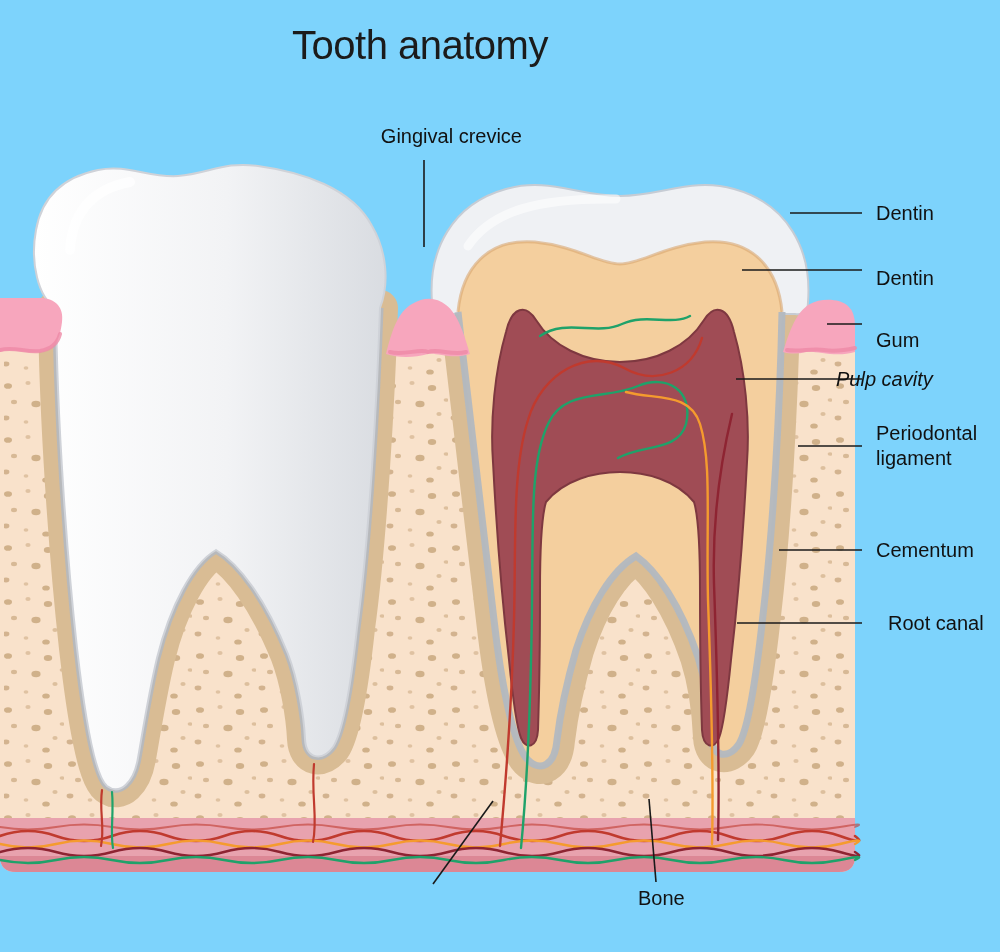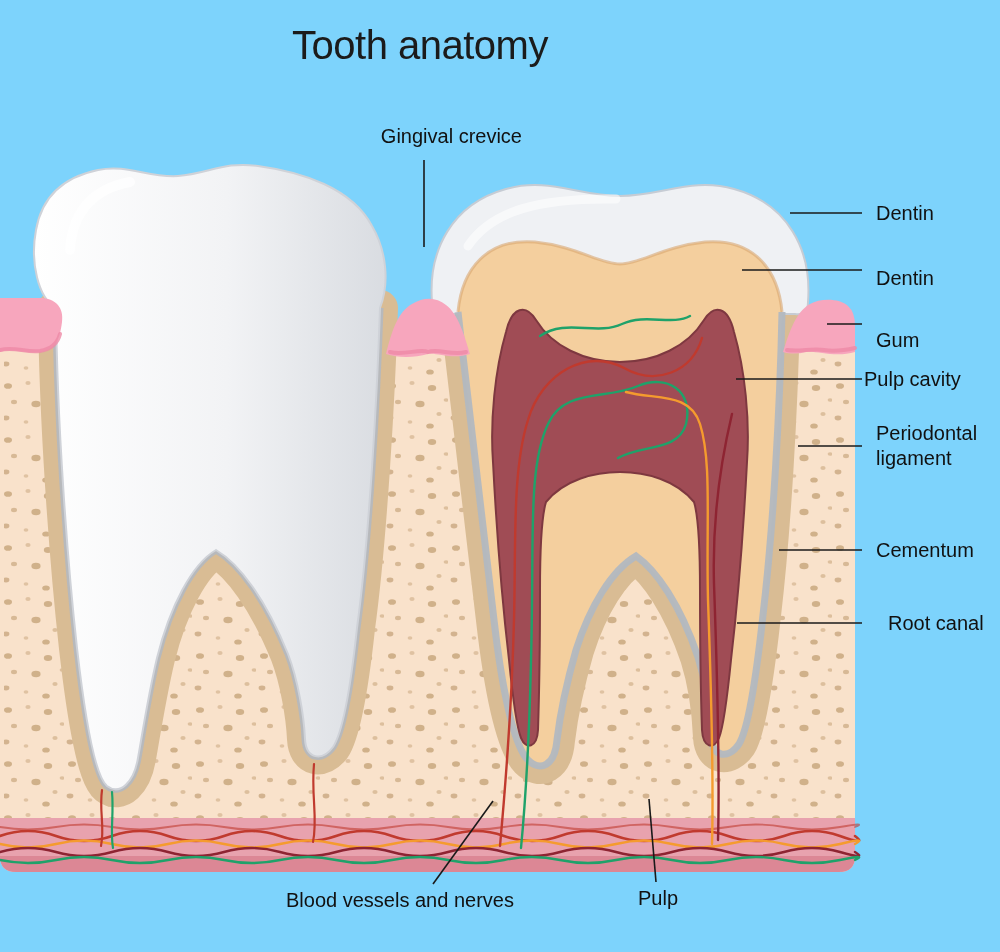--- a/index.html
+++ b/index.html
@@ -6,21 +6,21 @@
   #stage{position:relative;width:1000px;height:952px;background:#7dd3fc;overflow:hidden;
          font-family:"Liberation Sans",sans-serif;color:#111;padding-left:7px;}
   #art{position:absolute;left:0;top:0;width:1000px;height:952px;}
   .lbl{position:absolute;font-size:20px;line-height:1.25;color:#111;}
   .nowrap{white-space:nowrap;}
   .title{left:140px;top:20px;width:560px;text-align:center;font-size:40px;color:#1b1b1b;letter-spacing:-0.5px;}
   #lbl-gingival{left:310px;top:124px;width:212px;text-align:right;}
   #lbl-enamel{left:876px;top:201px;}
   #lbl-dentin{left:876px;top:258px;margin-top:8px;}
   #lbl-gum{left:876px;top:328px;}
-  #lbl-pulp{left:864px;top:367px;}
+  #lbl-pulp{left:836px;top:367px;font-style:italic;}
   #lbl-perio{left:876px;top:421px;width:130px;}
   #lbl-cementum{left:876px;top:538px;}
   #lbl-rootcanal{left:876px;top:611px;margin-left:12px;}
   #lbl-vessels{left:275px;top:888px;width:250px;text-align:center;}
   #lbl-bone{left:638px;top:886px;}
 </style>
 </head>
 <body>
 
 <div id="stage">
@@ -155,15 +155,14 @@
   <div id="lbl-gingival" class="lbl">Gingival crevice</div>
 
   <div id="lbl-enamel" class="lbl nowrap">Dentin</div>
   <div id="lbl-dentin" class="lbl nowrap">Dentin</div>
   <div id="lbl-gum" class="lbl nowrap">Gum</div>
   <div id="lbl-pulp" class="lbl nowrap">Pulp cavity</div>
   <div id="lbl-perio" class="lbl">Periodontal ligament</div>
   <div id="lbl-cementum" class="lbl nowrap">Cementum</div>
   <div id="lbl-rootcanal" class="lbl nowrap">Root canal</div>
 
-  <div id="lbl-vessels" class="lbl">Blood vessels and nerves</div>
-  <div id="lbl-bone" class="lbl nowrap">Pulp</div>
+  <div id="lbl-bone" class="lbl nowrap">Bone</div>
 </div>
 
 </body></html>

